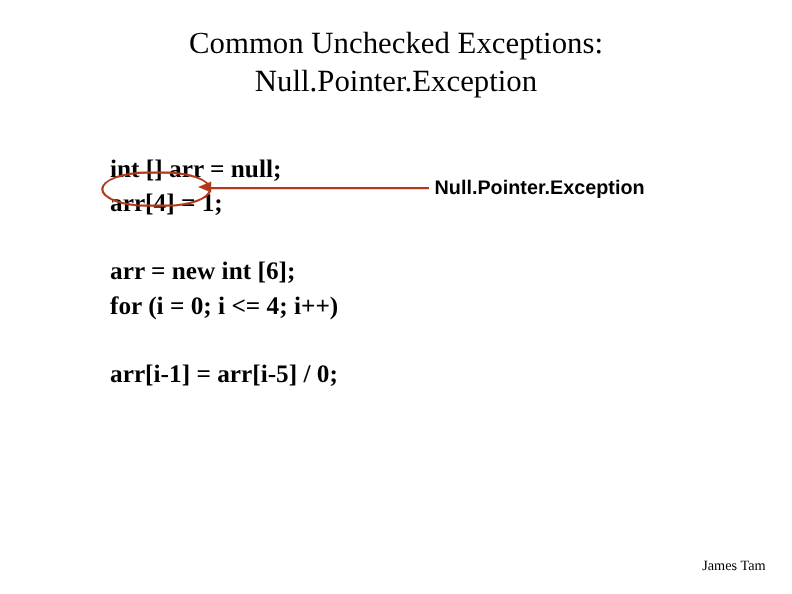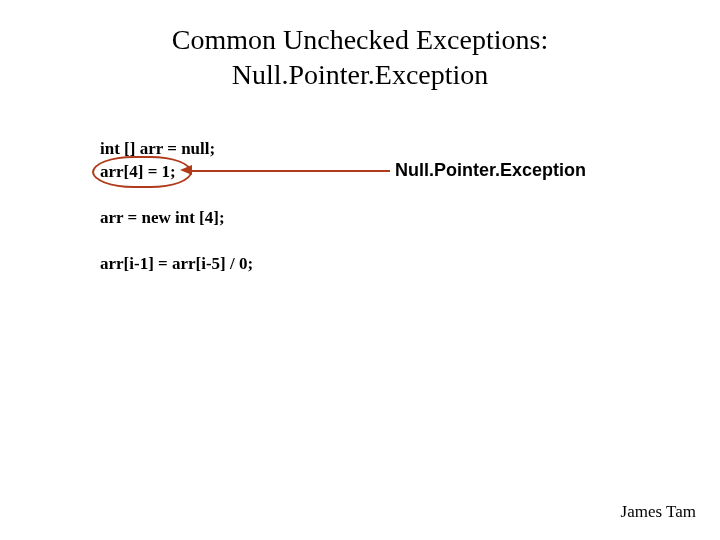--- a/index.html
+++ b/index.html
@@ -25,21 +25,21 @@
     width: 720px;
     text-align: center;
     font-size: 28px;
     line-height: 1.25;
     font-weight: 400;
   }
   .code-block {
     position: absolute;
     top: 138px;
     left: 100px;
-    font-size: 17px;
+    font-size: 23px;
     line-height: 1.35;
     font-weight: 700;
   }
   .circled {
     position: absolute;
     border: 2px solid #b03a1a;
     border-radius: 50% / 60%;
     pointer-events: none;
   }
   .arrow-line {
@@ -59,38 +59,39 @@
     position: absolute;
     font-family: Arial, Helvetica, sans-serif;
     font-weight: 700;
     font-size: 18px;
     color: #000;
   }
   .footer {
     position: absolute;
     bottom: 18px;
     right: 24px;
-    font-size: 17px;
+    font-size: 13px;
   }
 </style>
 </head>
 <body>
 
 <div class="slide">
 
   <div class="title">
     <span>Common Unchecked Exceptions:</span><br>
     <span>Null.Pointer.Exception</span>
   </div>
 
   <div class="code-block">
     <div>int [] arr = null;</div>
     <div>arr[4] = 1;</div>
     <div>&nbsp;</div>
-    <div>arr = new int [4];</div>
+    <div>arr = new int [6];</div>
+    <div>for (i = 0; i &lt;= 4; i++)</div>
     <div>&nbsp;</div>
     <div>arr[i-1] = arr[i-5] / 0;</div>
   </div>
 
   <div class="circled" style="left:92px; top:156px; width:96px; height:28px;"></div>
 
   <div class="arrow-line" style="left:190px; top:170px; width:200px;"></div>
   <div class="arrow-head" style="left:180px; top:165px;"></div>
 
   <div class="callout" style="left:395px; top:160px;">Null.Pointer.Exception</div>

